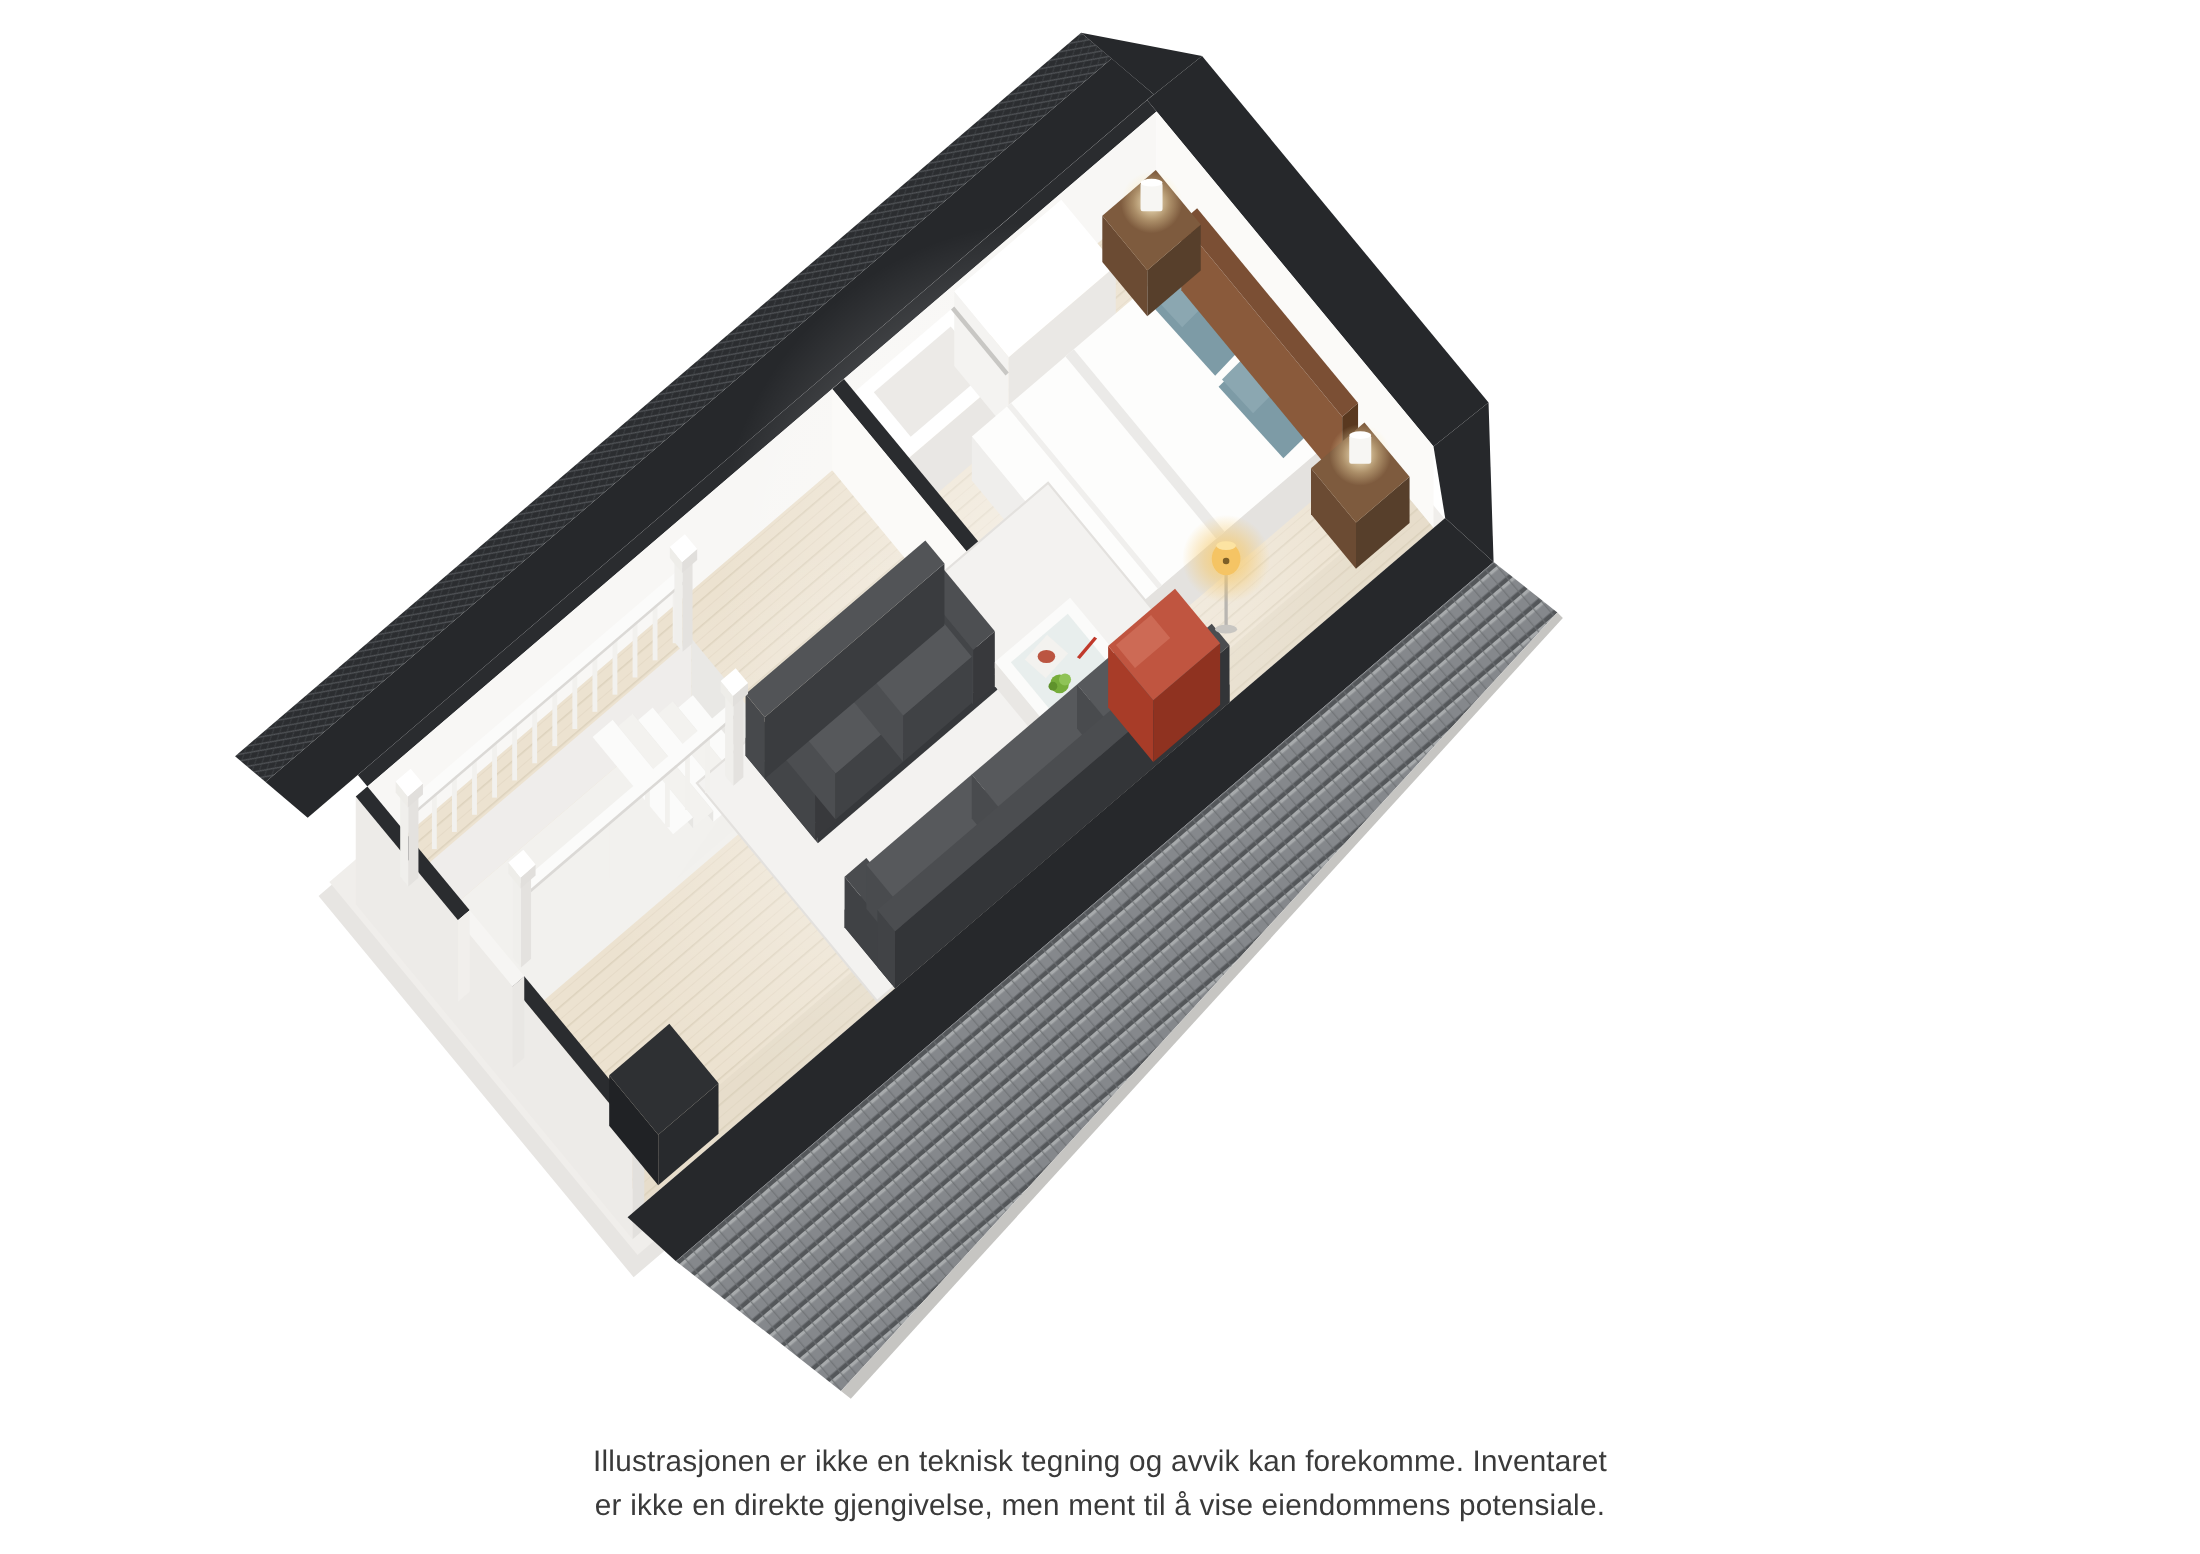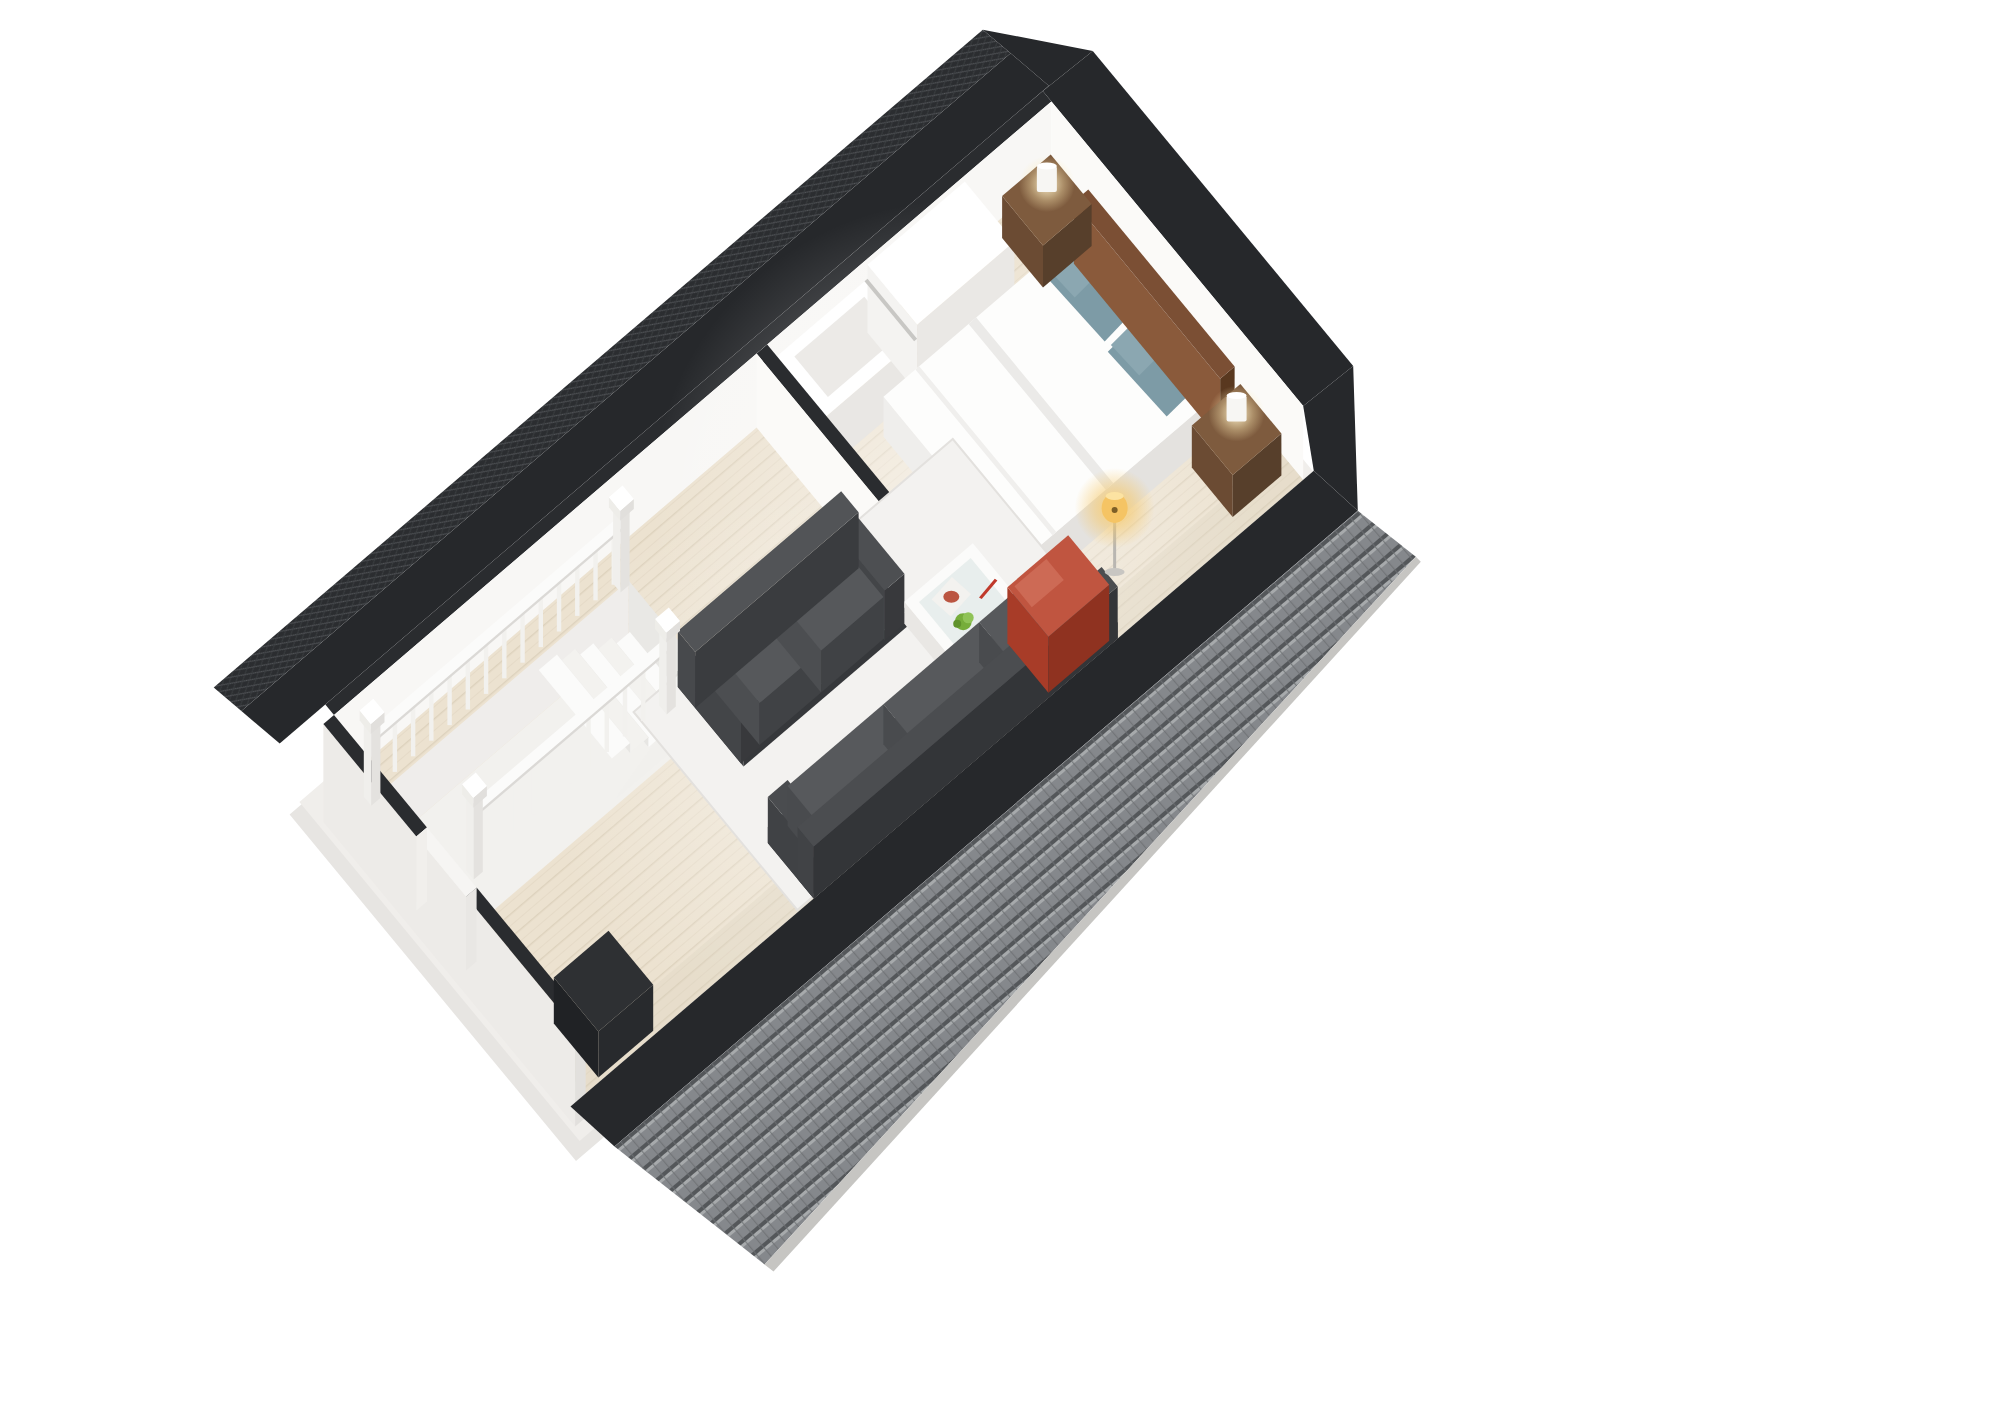--- a/index.html
+++ b/index.html
@@ -271,13 +271,17 @@
         <polygon points="462.1,784.2 475.8,772.5 486.9,786.0 473.3,797.7" fill="#ffffff"></polygon>
         <polygon points="659.3,705.4 666.7,714.4 666.7,638.4 659.3,629.4" fill="#f0efec"></polygon>
         <polygon points="666.7,714.4 675.8,706.6 675.8,630.6 666.7,638.4" fill="#e4e2df"></polygon>
         <polygon points="659.3,629.4 668.4,621.6 675.8,630.6 666.7,638.4" fill="#ffffff"></polygon>
         <polygon points="655.1,629.1 666.3,642.6 666.3,632.6 655.1,619.1" fill="#eeede9"></polygon>
         <polygon points="666.3,642.6 680.0,630.9 680.0,620.9 666.3,632.6" fill="#e1dfdc"></polygon>
         <polygon points="655.1,619.1 668.8,607.4 680.0,620.9 666.3,632.6" fill="#ffffff"></polygon>
       </g>
     </svg>
 
+  <div class="caption">
+    <div>Illustrasjonen er ikke en teknisk tegning og avvik kan forekomme. Inventaret</div>
+    <div>er ikke en direkte gjengivelse, men ment til å vise eiendommens potensiale.</div>
+  </div>
 </div>
 
 </body></html>

